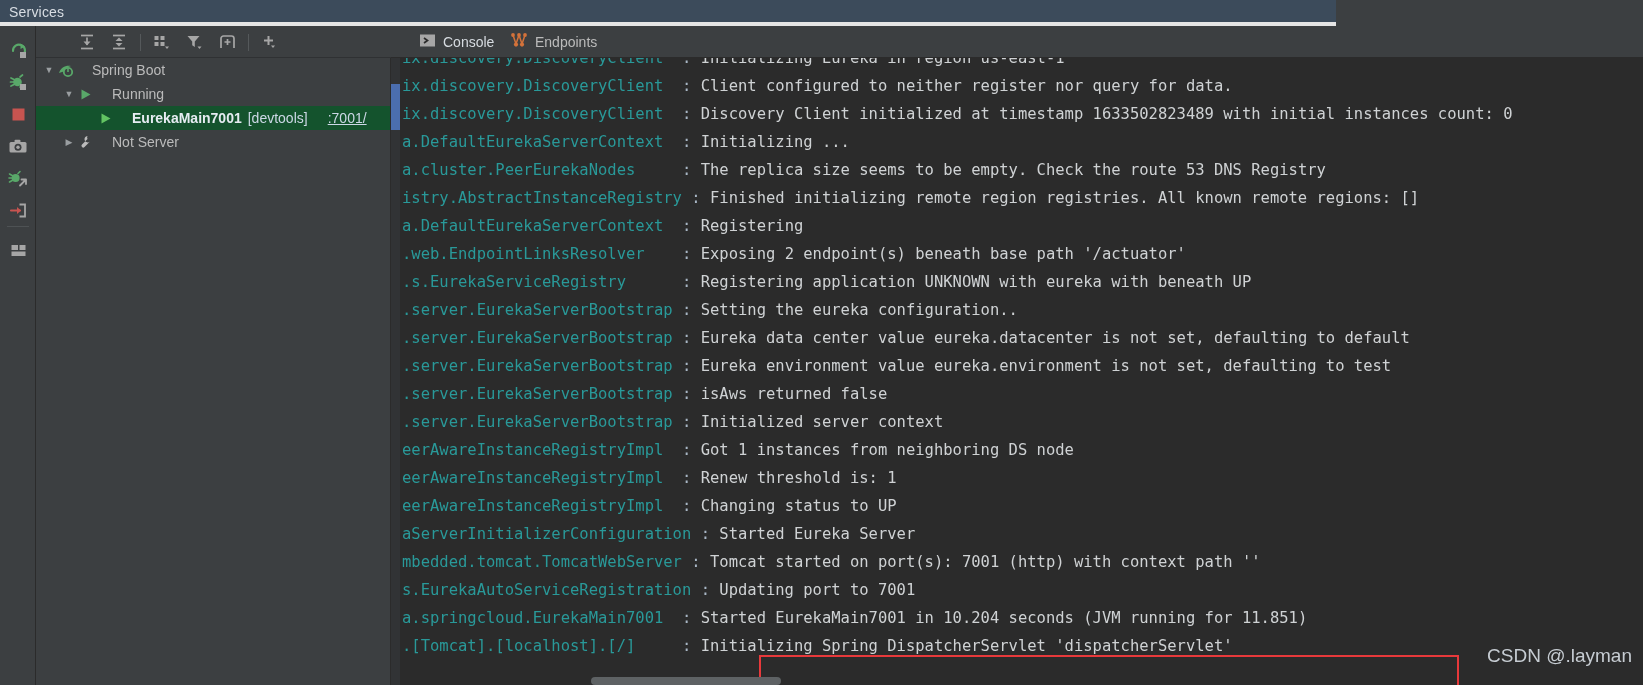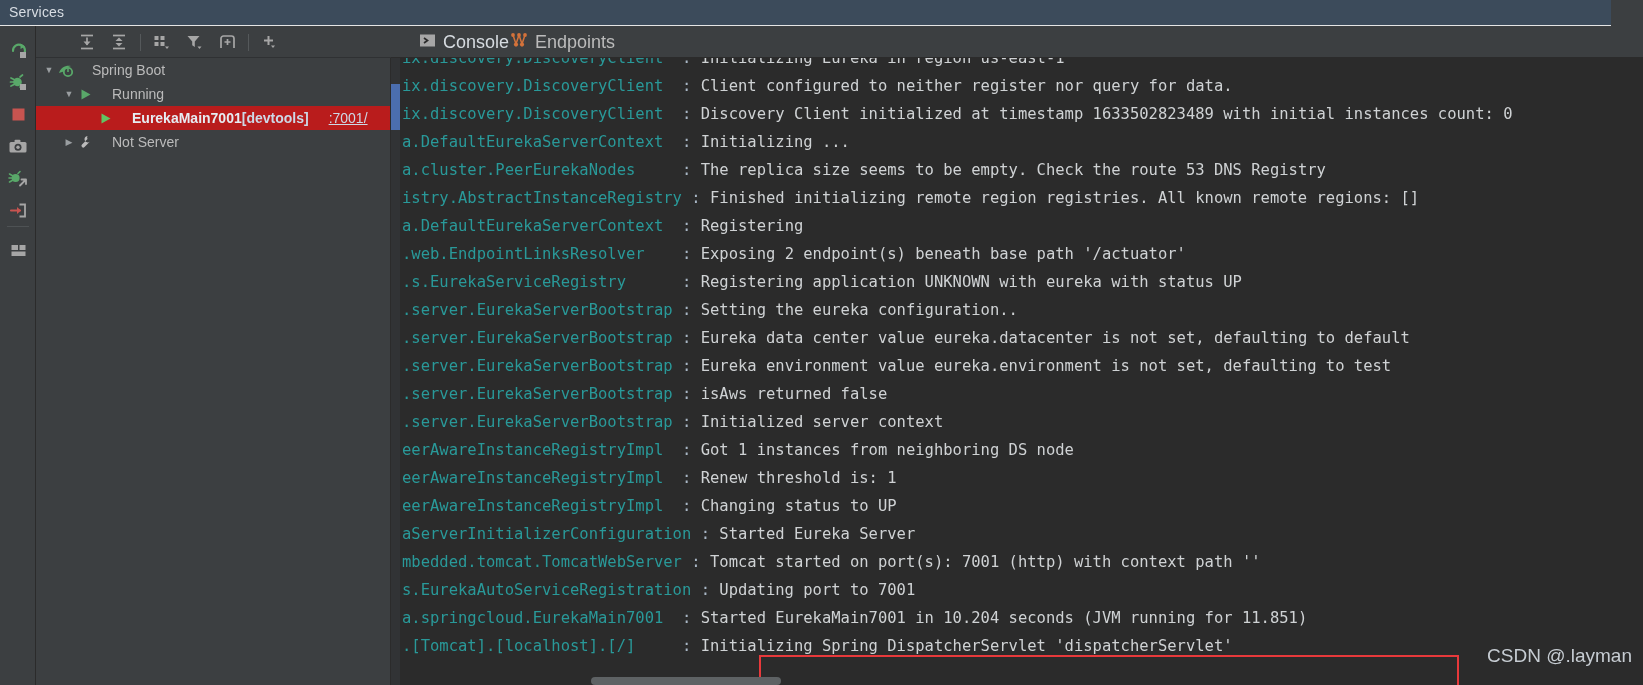--- a/index.html
+++ b/index.html
@@ -6,23 +6,23 @@
   html, body {
     width: 1643px; height: 685px;
     background: #3c3f41;
     font-family: "Liberation Sans", sans-serif;
     overflow: hidden;
   }
   #app { position: relative; width: 1643px; height: 685px; }
 
   
   .titlebar {
-    position: absolute; left: 0; top: 0; width: 1611px; height: 26px;
+    position: absolute; left: 0; top: 0; width: 1336px; height: 26px;
     background: #3c4b5b;
-    border-bottom: 1px solid #e5e5e5;
+    border-bottom: 4px solid #e5e5e5;
   }
   .titlebar .label {
     position: absolute; left: 9px; top: 4px;
     font-size: 14px; color: #d8dde3; letter-spacing: .2px;
   }
 
   
   .rail {
     position: absolute; left: 0; top: 26px; width: 36px; height: 659px;
     background: #3c3f41;
@@ -55,44 +55,44 @@
 
   
   .tree {
     position: absolute; left: 0; top: 32px; width: 355px; height: 627px;
     background: #3c3f41; border-right: 1px solid #2b2b2b;
   }
   .trow {
     position: relative; height: 24px; display: flex; align-items: center;
     font-size: 14px; color: #bbbbbb; cursor: pointer; white-space: nowrap;
   }
-  .trow.sel { background: #b91c1c; }
+  .trow.sel { background: #14532d; }
   .twist {
     width: 14px; display: inline-flex; align-items: center; justify-content: center;
     color: #9a9ea1; font-size: 9px; flex: 0 0 14px;
   }
   .ticon { width: 18px; display: inline-flex; align-items: center; justify-content: center; flex: 0 0 18px; }
   .tlabel { margin-left: 18px; }
   .tlabel.bold { font-weight: bold; color: #e6ecf2; }
-  .tsub { color: #9aa0a6; font-weight: bold; }
+  .tsub { margin-left: 6px; color: #9aa0a6; }
   .trow.sel .tsub { color: #cdd8e6; }
   .tlink { margin-left: 20px; color: #cdd8e6; text-decoration: underline; }
 
   
   .console {
     position: absolute; left: 391px; top: 26px; width: 1252px; height: 659px;
     background: #2b2b2b;
   }
   .tabbar {
     position: absolute; left: 0; top: 0; width: 1252px; height: 32px;
     background: #3c3f41; border-bottom: 1px solid #2b2b2b;
   }
   .tab {
     position: absolute; top: 0; height: 32px; display: flex; align-items: center;
-    gap: 7px; font-size: 18px; color: #bbbbbb; cursor: pointer; padding: 0 6px;
+    gap: 7px; font-size: 14px; color: #bbbbbb; cursor: pointer; padding: 0 6px;
   }
   .tab.active { color: #d6dbe0; }
 
   .logarea {
     position: absolute; left: 0; top: 32px; width: 1252px; height: 627px;
     background: #2b2b2b; overflow: hidden;
   }
   .gutter {
     position: absolute; left: 0; top: 0; width: 9px; height: 627px;
     background: #313335;
@@ -340,21 +340,21 @@
       </div>
       <div class="loglines" id="loglines">
           <div class="line"><span class="logger">ix.discovery.DiscoveryClient  </span><span class="colon">: </span><span class="msg">Initializing Eureka in region us-east-1</span></div>
           <div class="line"><span class="logger">ix.discovery.DiscoveryClient  </span><span class="colon">: </span><span class="msg">Client configured to neither register nor query for data.</span></div>
           <div class="line"><span class="logger">ix.discovery.DiscoveryClient  </span><span class="colon">: </span><span class="msg">Discovery Client initialized at timestamp 1633502823489 with initial instances count: 0</span></div>
           <div class="line"><span class="logger">a.DefaultEurekaServerContext  </span><span class="colon">: </span><span class="msg">Initializing ...</span></div>
           <div class="line"><span class="logger">a.cluster.PeerEurekaNodes     </span><span class="colon">: </span><span class="msg">The replica size seems to be empty. Check the route 53 DNS Registry</span></div>
           <div class="line"><span class="logger">istry.AbstractInstanceRegistry </span><span class="colon">: </span><span class="msg">Finished initializing remote region registries. All known remote regions: []</span></div>
           <div class="line"><span class="logger">a.DefaultEurekaServerContext  </span><span class="colon">: </span><span class="msg">Registering</span></div>
           <div class="line"><span class="logger">.web.EndpointLinksResolver    </span><span class="colon">: </span><span class="msg">Exposing 2 endpoint(s) beneath base path '/actuator'</span></div>
-          <div class="line"><span class="logger">.s.EurekaServiceRegistry      </span><span class="colon">: </span><span class="msg">Registering application UNKNOWN with eureka with status UP</span></div>
+          <div class="line"><span class="logger">.s.EurekaServiceRegistry      </span><span class="colon">: </span><span class="msg">Registering application UNKNOWN with eureka with beneath UP</span></div>
           <div class="line"><span class="logger">.server.EurekaServerBootstrap </span><span class="colon">: </span><span class="msg">Setting the eureka configuration..</span></div>
           <div class="line"><span class="logger">.server.EurekaServerBootstrap </span><span class="colon">: </span><span class="msg">Eureka data center value eureka.datacenter is not set, defaulting to default</span></div>
           <div class="line"><span class="logger">.server.EurekaServerBootstrap </span><span class="colon">: </span><span class="msg">Eureka environment value eureka.environment is not set, defaulting to test</span></div>
           <div class="line"><span class="logger">.server.EurekaServerBootstrap </span><span class="colon">: </span><span class="msg">isAws returned false</span></div>
           <div class="line"><span class="logger">.server.EurekaServerBootstrap </span><span class="colon">: </span><span class="msg">Initialized server context</span></div>
           <div class="line"><span class="logger">eerAwareInstanceRegistryImpl  </span><span class="colon">: </span><span class="msg">Got 1 instances from neighboring DS node</span></div>
           <div class="line"><span class="logger">eerAwareInstanceRegistryImpl  </span><span class="colon">: </span><span class="msg">Renew threshold is: 1</span></div>
           <div class="line"><span class="logger">eerAwareInstanceRegistryImpl  </span><span class="colon">: </span><span class="msg">Changing status to UP</span></div>
           <div class="line"><span class="logger">aServerInitializerConfiguration </span><span class="colon">: </span><span class="msg">Started Eureka Server</span></div>
           <div class="line"><span class="logger">mbedded.tomcat.TomcatWebServer </span><span class="colon">: </span><span class="msg">Tomcat started on port(s): 7001 (http) with context path ''</span></div>

